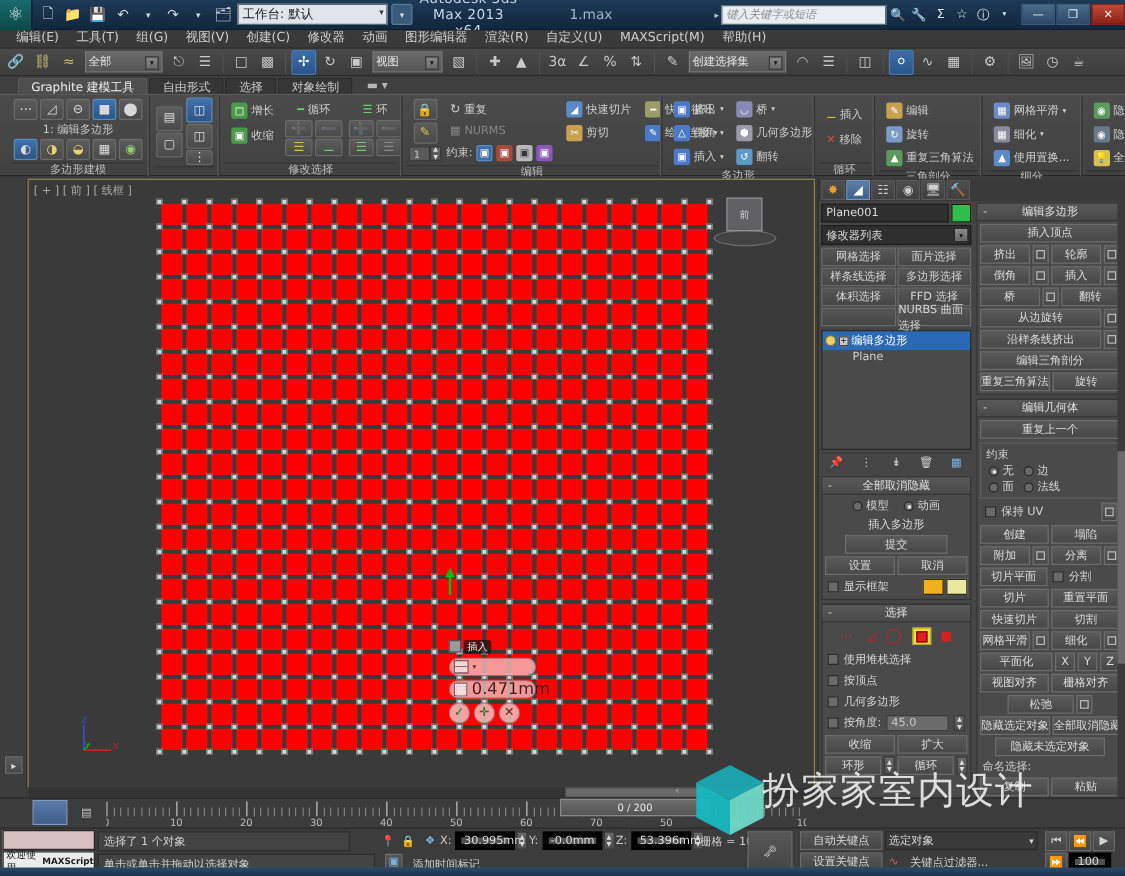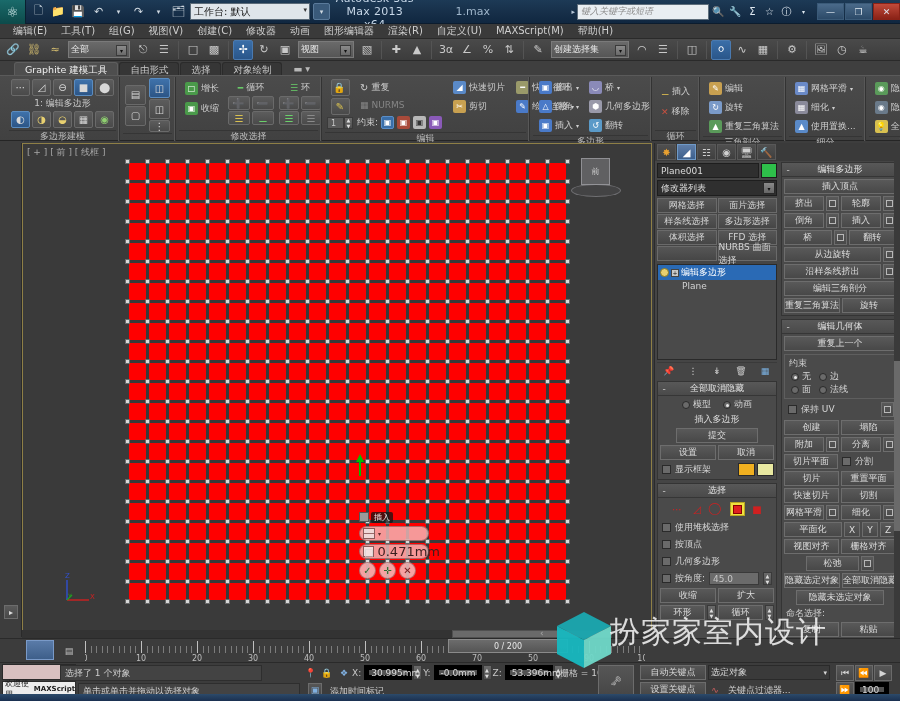--- a/index.html
+++ b/index.html
@@ -27,21 +27,21 @@
     color: #cfe8e8; font-size: 14px; font-weight: bold;
     border-right: 1px solid #0a2030;
   }
   .tb-qa { display: flex; align-items: center; gap: 3px; padding: 0 4px; }
   .tb-ico {
     width: 17px; height: 17px; display: flex; align-items: center; justify-content: center;
     color: #cfd8e0; font-size: 11px; border-radius: 2px;
   }
   .wsbox {
     height: 17px; width: 120px; background: #dfe5ea; color: #1a1a1a;
-    border: 1px solid #5a6a78; font-size: 10px; display: flex; align-items: center;
+    border: 1px solid #5a6a78; font-size: 10px; display: flex; align-items: flex-start;
     padding: 0 3px; position: relative;
   }
   .wsbox .arrowbtn { position: absolute; right: 2px; top: 2px; font-size: 7px; color: #333; }
   .tb-title {
     flex: 1; text-align: center; color: #c8d8e8; font-size: 11px; letter-spacing: .3px;
   }
   .tb-file { color: #9fb6cb; font-size: 11px; padding-left: 40px; }
   .tb-search {
     display: flex; align-items: center; gap: 2px; padding-right: 2px;
   }
@@ -2281,21 +2281,21 @@
     <div class="ts-handle">0 / 200</div>
   </div>
 
   <div class="statusbar">
     <div class="prompt-left"></div>
     <div class="maxscript-lbl">
       <span>欢迎使用</span>
       <span style="font-weight:bold;font-size:7px">MAXScript</span>
     </div>
 
-    <div class="statusfield" style="left:60px;top:2px;width:202px">选择了 1 个对象</div>
+    <div class="statusfield" style="left:78px;top:2px;width:202px">选择了 1 个对象</div>
     <div class="statusfield" style="left:78px;top:20px;width:222px">单击或单击并拖动以选择对象</div>
 
     <div class="sbtn" style="left:304px;top:3px;width:14px;height:14px;border:none;background:none;color:#e06060">📍</div>
     <div class="sbtn" style="left:320px;top:3px;width:14px;height:14px;border:none;background:none;color:#e0c060">🔒</div>
     <div class="sbtn" style="left:337px;top:3px;width:14px;height:14px;border:none;background:none;color:#80b0e0">❖</div>
 
     <div id="coordrow" style="position: absolute; left: 352px; top: 2px; display: flex; align-items: center; gap: 1px;">
         <span class="coordlbl">X:</span>
         <span class="coordbox" style="position: relative; width: 48px;">30.995mm</span>
         <span class="spin" style="height: 15px;">

